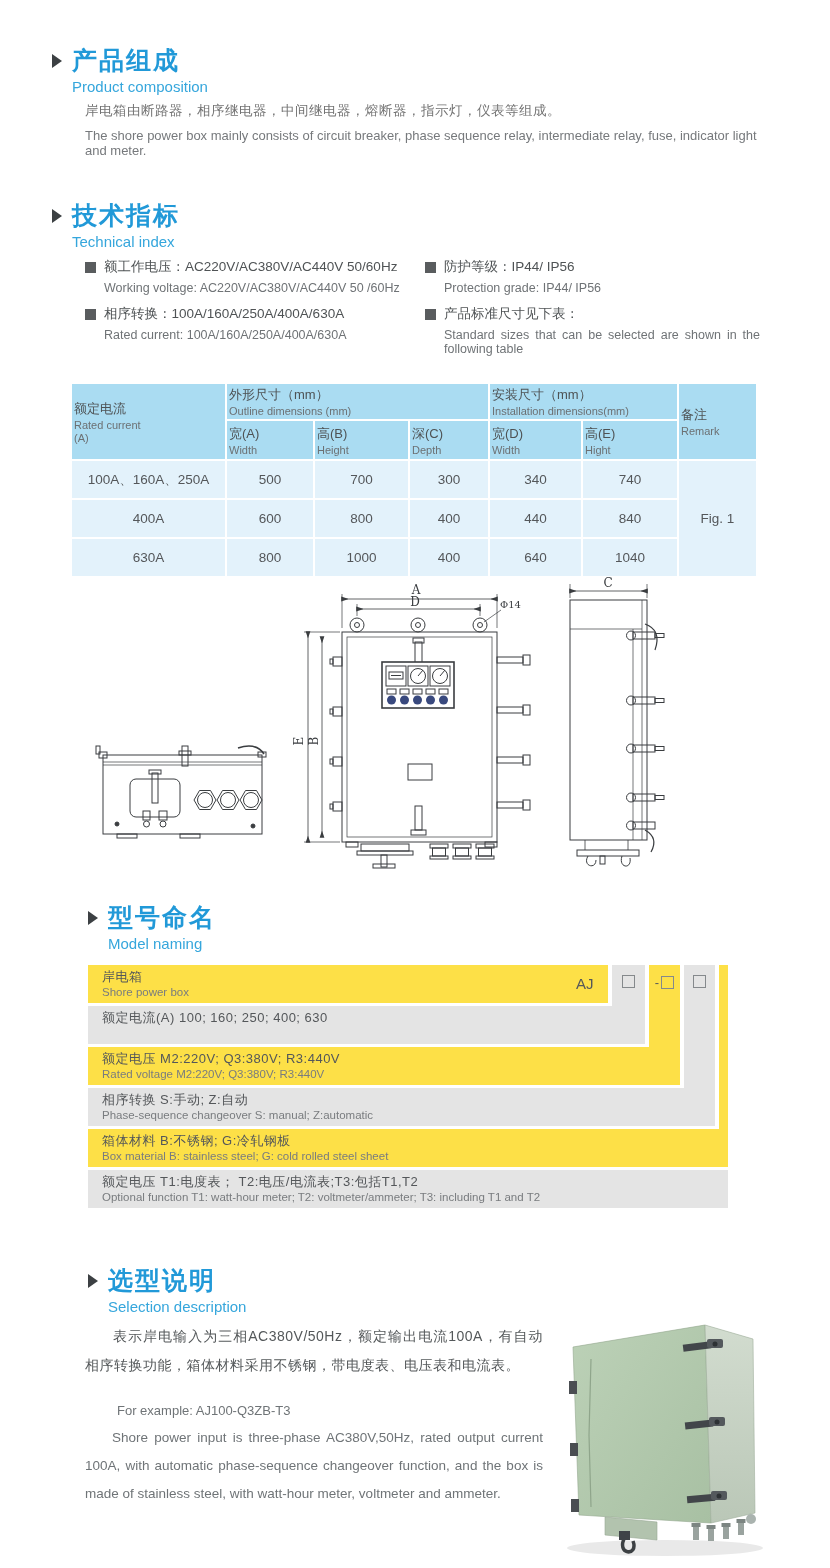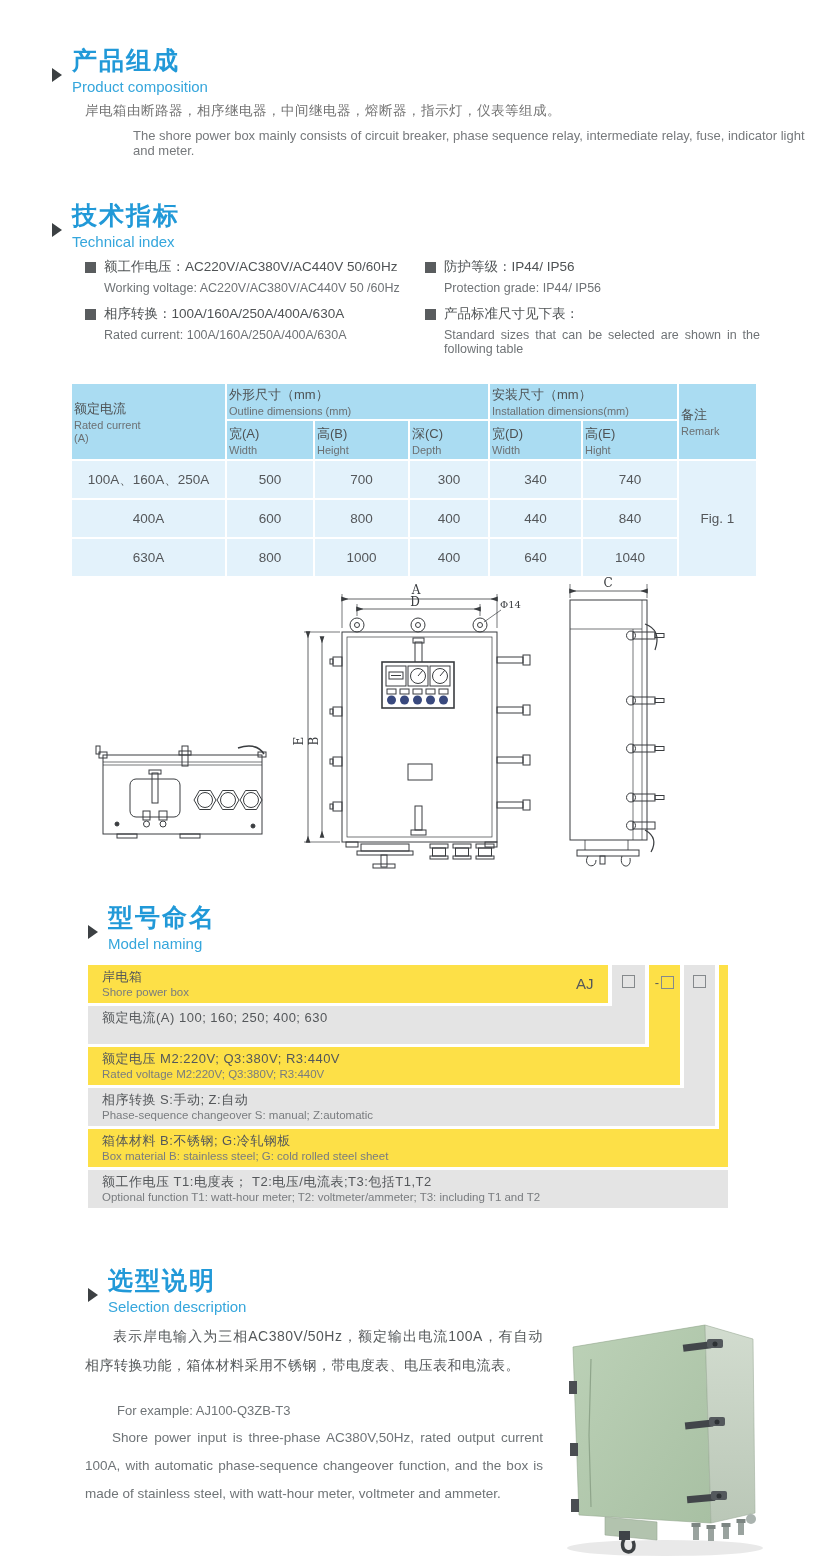--- a/index.html
+++ b/index.html
@@ -1,27 +1,27 @@
 <!DOCTYPE html>
 <html><head>
 <meta charset="utf-8">
 <style>
   html,body{margin:0;padding:0;background:#fff;}
   #page{position:relative;width:830px;height:1568px;background:#fff;overflow:hidden;
         font-family:"Liberation Sans",sans-serif;color:#55585a;}
   .abs{position:absolute;}
   
-  .sec-head{display:flex;align-items:center;gap:10px;}
+  .sec-head{display:flex;align-items:flex-start;gap:10px;}
   .tri{width:0;height:0;border-top:7px solid transparent;border-bottom:7px solid transparent;
        border-left:10px solid #3c4043;margin-top:8px;}
   .head-col{display:flex;flex-direction:column;}
   .h-cn{font-size:25px;letter-spacing:2px;color:#2199d8;font-weight:bold;line-height:28px;}
   .h-en{font-size:15px;color:#35a6dc;margin-top:4px;}
   .body-cn{font-size:13.5px;color:#737373;letter-spacing:0.5px;}
-  .body-en{font-size:13px;color:#76797c;margin-left:48px;}
+  .body-en{font-size:13px;color:#76797c;}
   
   .ti-item{display:flex;align-items:center;gap:8px;font-size:13.5px;color:#4f5355;}
   .sq{width:11px;height:11px;background:#595c5e;flex:0 0 auto;}
   .ti-en{font-size:12.5px;color:#6f7376;margin:5px 0 0 19px;}
   .just{text-align:justify;}
   
   table.size{border-collapse:separate;border-spacing:2px;table-layout:fixed;}
   table.size th{background:#aadcf2;font-weight:normal;text-align:left;vertical-align:middle;padding:2px;}
   table.size td{background:#e3f2fb;text-align:center;vertical-align:middle;font-size:13.5px;color:#54575a;}
   .th-cn{display:block;font-size:13px;color:#4e5254;}
@@ -391,21 +391,21 @@
     </div>
     <div class="mrow bg-gray" style="top:123px;width:627px;">
       <div class="cn">相序转换  S:手动; Z:自动</div>
       <div class="en">Phase-sequence changeover  S: manual;  Z:automatic</div>
     </div>
     <div class="mrow bg-blue" style="top:164px;width:640px;">
       <div class="cn">箱体材料    B:不锈钢;  G:冷轧钢板</div>
       <div class="en">Box material    B: stainless steel; G: cold rolled steel sheet</div>
     </div>
     <div class="mrow bg-gray" style="top:205px;width:640px;">
-      <div class="cn">额工作电压      T1:电度表； T2:电压/电流表;T3:包括T1,T2</div>
+      <div class="cn">额定电压      T1:电度表； T2:电压/电流表;T3:包括T1,T2</div>
       <div class="en">Optional function  T1: watt-hour meter; T2: voltmeter/ammeter; T3: including T1 and T2</div>
     </div>
   </div>
 
   <div class="abs sec-head" style="left:88px;top:1266px;">
     <span class="tri"></span>
     <span class="head-col">
       <span class="h-cn">选型说明</span>
       <span class="h-en">Selection description</span>
     </span>

